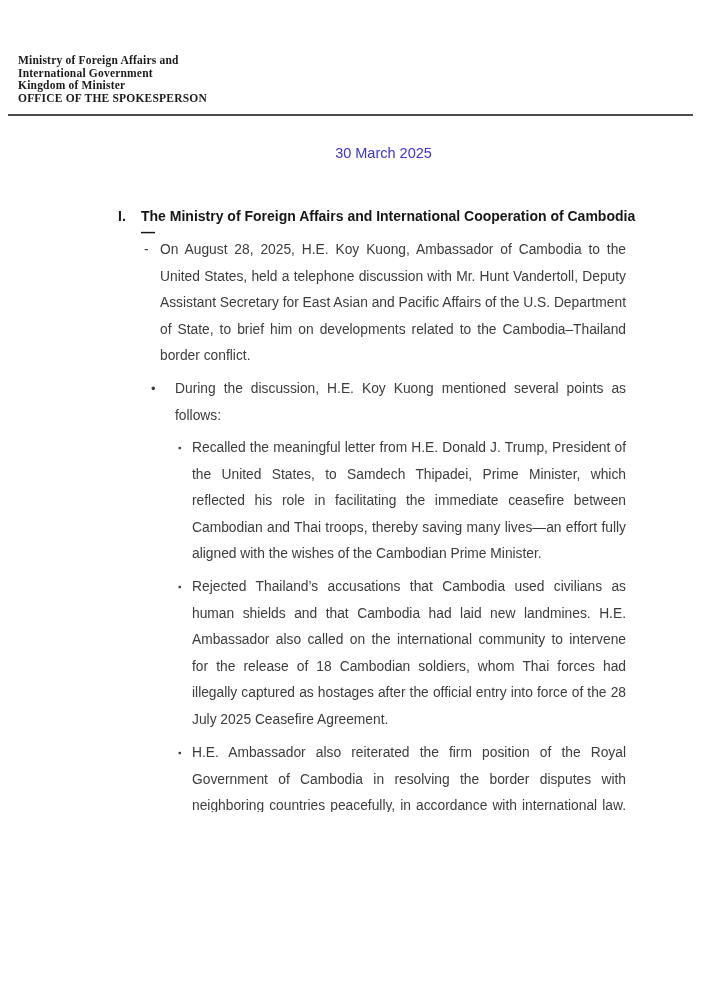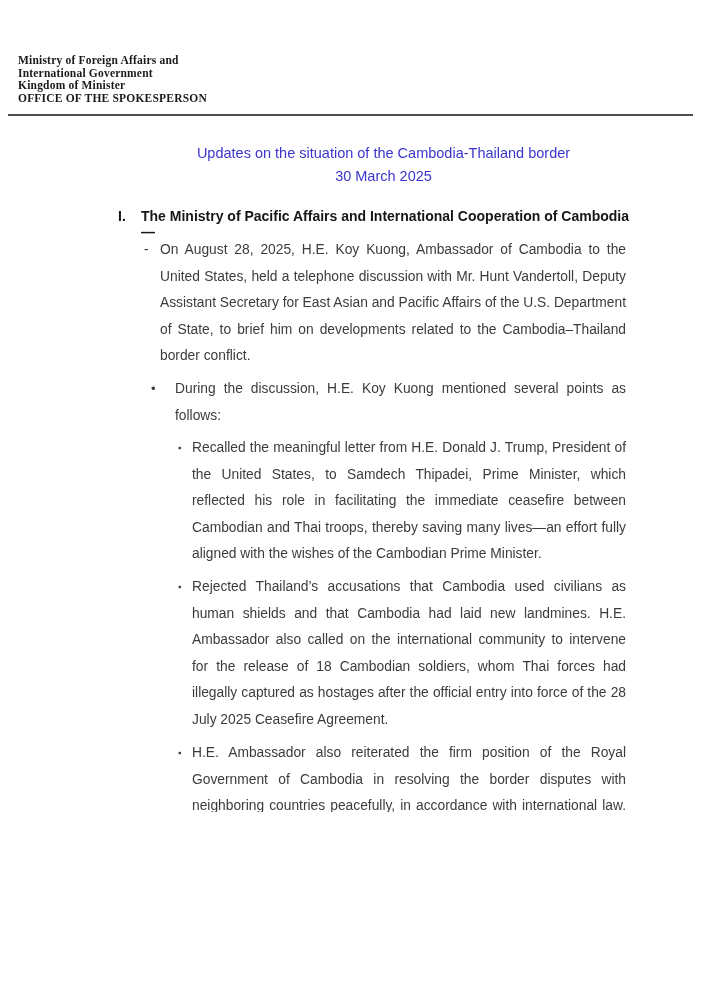--- a/index.html
+++ b/index.html
@@ -90,27 +90,26 @@
   <div class="letterhead">
     <div>Ministry of Foreign Affairs and</div>
     <div>International Government</div>
     <div>Kingdom of Minister</div>
     <div>OFFICE OF THE SPOKESPERSON</div>
   </div>
 
   <div class="rule"></div>
 
   <div class="title-block">
-    <div>Updates on the situation of the Cambodia-Thailand border</div>
     <div>30 March 2025</div>
   </div>
 
   <div class="section-heading">
     <span class="numeral">I.</span>
-    <span>The Ministry of Pacific Affairs and International Cooperation of Cambodia—</span>
+    <span>The Ministry of Foreign Affairs and International Cooperation of Cambodia—</span>
   </div>
 
   <div class="item item-dash">
     <span class="marker">-</span>
     <span>On August 28, 2025, H.E. Koy Kuong, Ambassador of Cambodia to the United States, held a telephone discussion with Mr. Hunt Vandertoll, Deputy Assistant Secretary for East Asian and Pacific Affairs of the U.S. Department of State, to brief him on developments related to the Cambodia–Thailand border conflict.</span>
   </div>
 
   <div class="item item-bullet">
     <span class="marker">•</span>
     <span>During the discussion, H.E. Koy Kuong mentioned several points as follows:</span>

